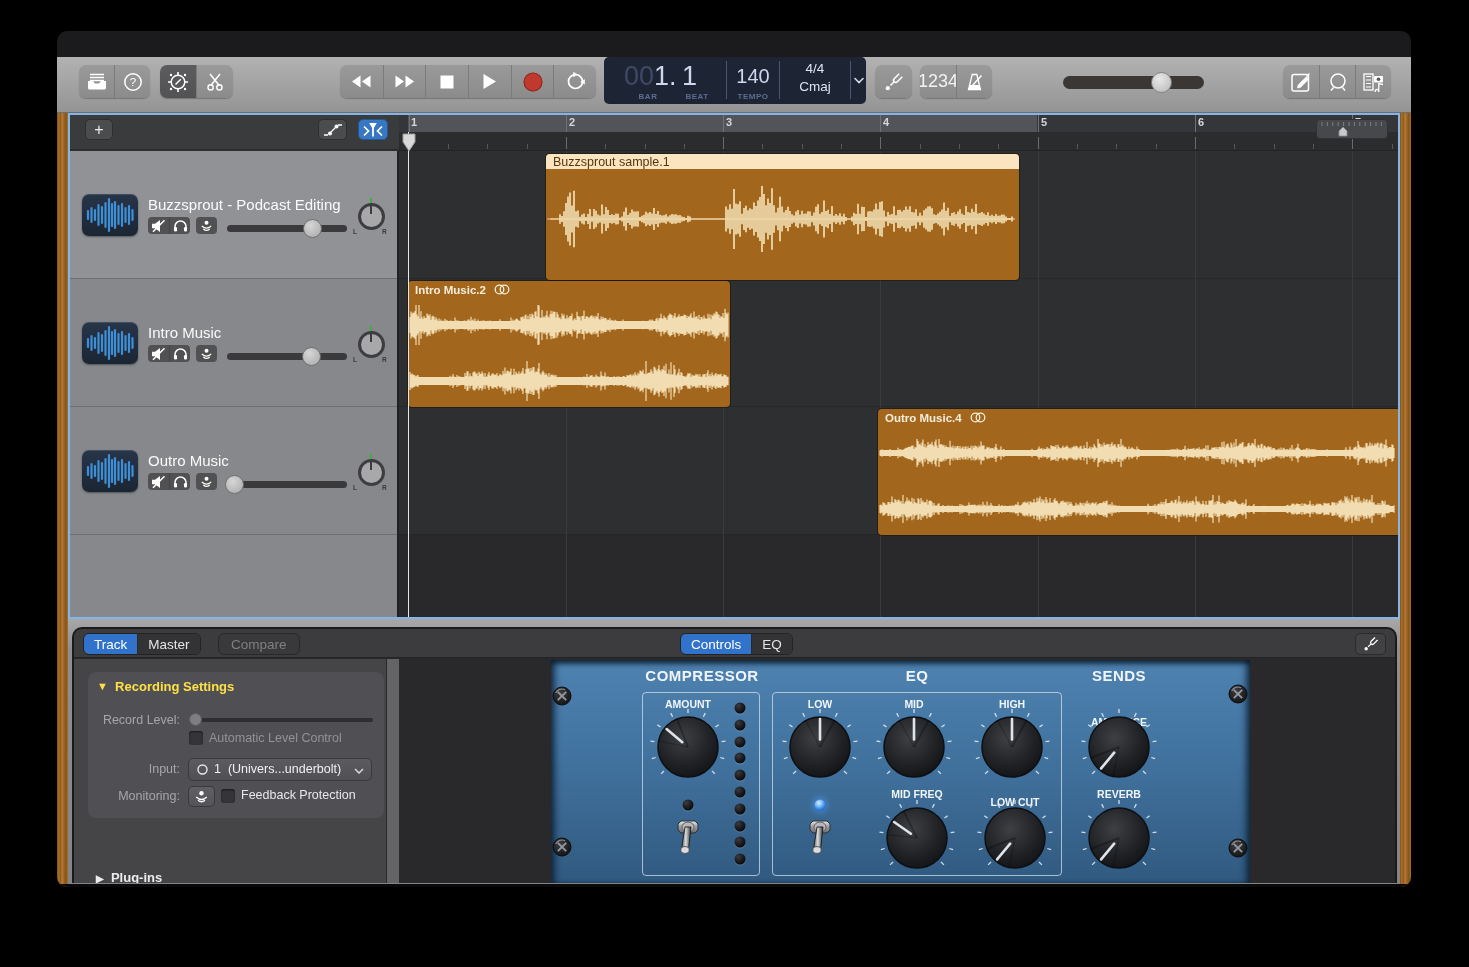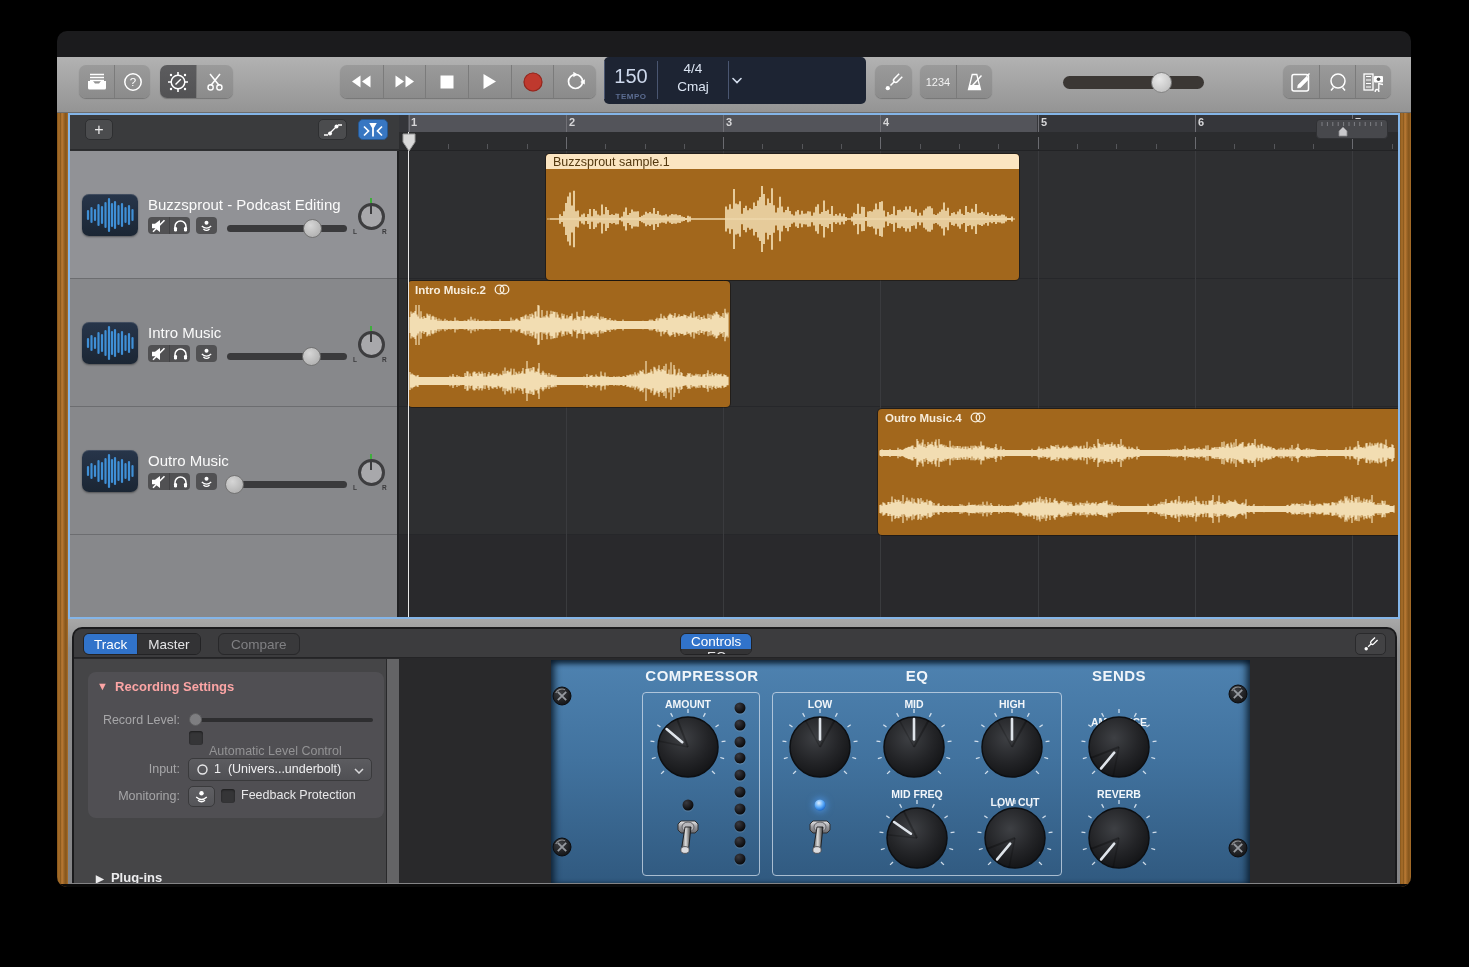--- a/index.html
+++ b/index.html
@@ -179,23 +179,28 @@
       <div class="tbbtn">
           <svg width="21" height="19" viewBox="0 0 21 19">
             <path d="M10.5 2.5 A7 7 0 1 0 17.5 9.5" fill="none" stroke="#fff" stroke-width="1.7"></path>
             <path d="M10.5 2.5 A7 7 0 0 1 17.5 9.5" fill="none" stroke="#fff" stroke-width="1.7"></path>
             <path d="M8.3 -0.2 L12.8 2.5 L8.3 5.2 Z" fill="#fff"></path>
             <path d="M19.9 7.3 L15.2 9.9 L19.8 12.4 Z" fill="#fff"></path>
           </svg>
         </div>
     </div>
     <div id="lcd">
+      <div class="sect" style="width:122px;">
+        <div style="position:absolute;left:20px;top:4px;font-size:27px;letter-spacing:0px;"><span style="color:#3e4a66;">00</span><span style="color:#cdd8ec;">1. 1</span></div>
+        <div class="lcdlab" style="width:60px;left:14px;">BAR</div>
+        <div class="lcdlab" style="width:60px;left:63px;">BEAT</div>
+      </div>
       <div class="div"></div>
       <div class="sect" style="width:52px;">
-        <div style="position:absolute;width:100%;text-align:center;top:8px;font-size:20px;color:#cdd8ec;">150</div>
+        <div style="position:absolute;width:100%;text-align:center;top:8px;font-size:20px;color:#cdd8ec;">140</div>
         <div class="lcdlab" style="left:0;">TEMPO</div>
       </div>
       <div class="div"></div>
       <div class="sect" style="width:70px;">
         <div style="position:absolute;width:100%;text-align:center;top:4px;font-size:13.5px;color:#dbe4f2;">4/4</div>
         <div style="position:absolute;width:100%;text-align:center;top:22px;font-size:13.5px;color:#dbe4f2;">Cmaj</div>
       </div>
       <div class="div"></div>
       <div class="sect" style="flex:1;">
         <svg width="10" height="7" style="position:absolute;left:3px;top:20px;" viewBox="0 0 10 7">
@@ -208,21 +213,21 @@
           <svg width="20" height="20" viewBox="0 0 20 20">
             <g transform="rotate(45 10 10)" stroke="#fff" fill="none" stroke-width="1.5">
               <path d="M7.8 0.5 V7.5 a2.2 2.2 0 0 0 4.4 0 V0.5"></path>
               <path d="M10 9.7 V15"></path>
             </g>
             <circle cx="3.8" cy="16.2" r="2.1" fill="#fff"></circle>
           </svg>
         </div>
     </div>
     <div class="tbgroup" style="left:863px;">
-      <div class="tbbtn" style="width:36px;color:#f2f2f2;font-size:11px;">1234</div>
+      <div class="tbbtn" style="width:36px;color:#f2f2f2;font-size:18px;">1234</div>
       <div class="tbbtn" style="width:36px;">
           <svg width="19" height="18" viewBox="0 0 19 18">
             <path d="M7.2 1.5 H11.8 L15.5 16.5 H3.5 Z" fill="none" stroke="#fff" stroke-width="1.3"></path>
             <path d="M4.6 12 H14.4 L15.5 16.5 H3.5 Z" fill="#fff"></path>
             <line x1="7" y1="13" x2="16.5" y2="2.5" stroke="#fff" stroke-width="1.5"></line>
           </svg>
         </div>
     </div>
     <div class="hslider" style="left:1006px;top:19px;width:141px;height:13px;"></div>
     <div class="sthumb" style="left:1094px;top:15px;width:21px;height:21px;"></div>
@@ -531,42 +536,42 @@
         </div>
     </div>
     <div id="graymargin"></div>
     <div id="bottom">
       <div id="tabbar">
         <div class="seg" style="left:9px;">
             <div class="sg on">Track</div>
             <div class="sg">Master</div>
           </div>
         <div id="compare">Compare</div>
-        <div class="seg" style="left:606px;flex-direction:column;">
+        <div class="seg" style="left:606px;">
             <div class="sg on">Controls</div>
             <div class="sg">EQ</div>
           </div>
         <div id="sctool">
             <svg width="16" height="16" viewBox="0 0 16 16">
               <g transform="rotate(45 8 8)" stroke="#fff" fill="none" stroke-width="1.3">
                 <path d="M6.2 0.5 V6 a1.8 1.8 0 0 0 3.6 0 V0.5"></path>
                 <path d="M8 7.8 V12"></path>
               </g>
               <circle cx="3.2" cy="12.8" r="1.7" fill="#fff"></circle>
             </svg>
           </div>
       </div>
       <div id="settings">
         <div class="sbox" style="top:13px;height:146px;">
-          <div style="position:absolute;left:9px;top:7px;color:#fca5a5;font-size:13px;font-weight:bold;"><span style="font-size:11px;vertical-align:1px;">▼</span>&nbsp; Recording Settings</div>
+          <div style="position:absolute;left:9px;top:7px;color:#fde047;font-size:13px;font-weight:bold;"><span style="font-size:11px;vertical-align:1px;">▼</span>&nbsp; Recording Settings</div>
           <div class="slab" style="left:0;top:41px;width:92px;">Record Level:</div>
           <div class="hslider" style="left:104px;top:46px;width:181px;height:4px;background:#2e2e30;"></div>
           <div class="sthumb" style="left:101px;top:41px;width:13px;height:13px;background:#7e7e81;border-color:#5e5e60;"></div>
           <div class="chk" style="left:101px;top:59px;"></div>
-          <div class="slab sdis" style="left:121px;top:72px;text-align:right;">Automatic Level Control</div>
+          <div class="slab sdis" style="left:121px;top:59px;text-align:right;">Automatic Level Control</div>
           <div class="slab" style="left:0;top:90px;width:92px;">Input:</div>
           <div style="position:absolute;left:100px;top:86px;width:184px;height:23px;background:linear-gradient(#5c5c60,#505054);border-radius:5px;border:1px solid #3a3a3c;">
             <svg width="11" height="11" style="position:absolute;left:8px;top:5px;">
                 <circle cx="5.5" cy="5.5" r="4.5" fill="none" stroke="#e8e8ea" stroke-width="1.4"></circle>
               </svg>
             <div style="position:absolute;left:25px;top:3px;font-size:12.5px;color:#f0f0f2;">1&nbsp; (Univers...underbolt)</div>
             <svg width="10" height="6" style="position:absolute;right:7px;top:9px;" viewBox="0 0 10 6">
                 <path d="M1 1 L5 5 L9 1" stroke="#d8d8da" stroke-width="1.5" fill="none"></path>
               </svg>
           </div>

